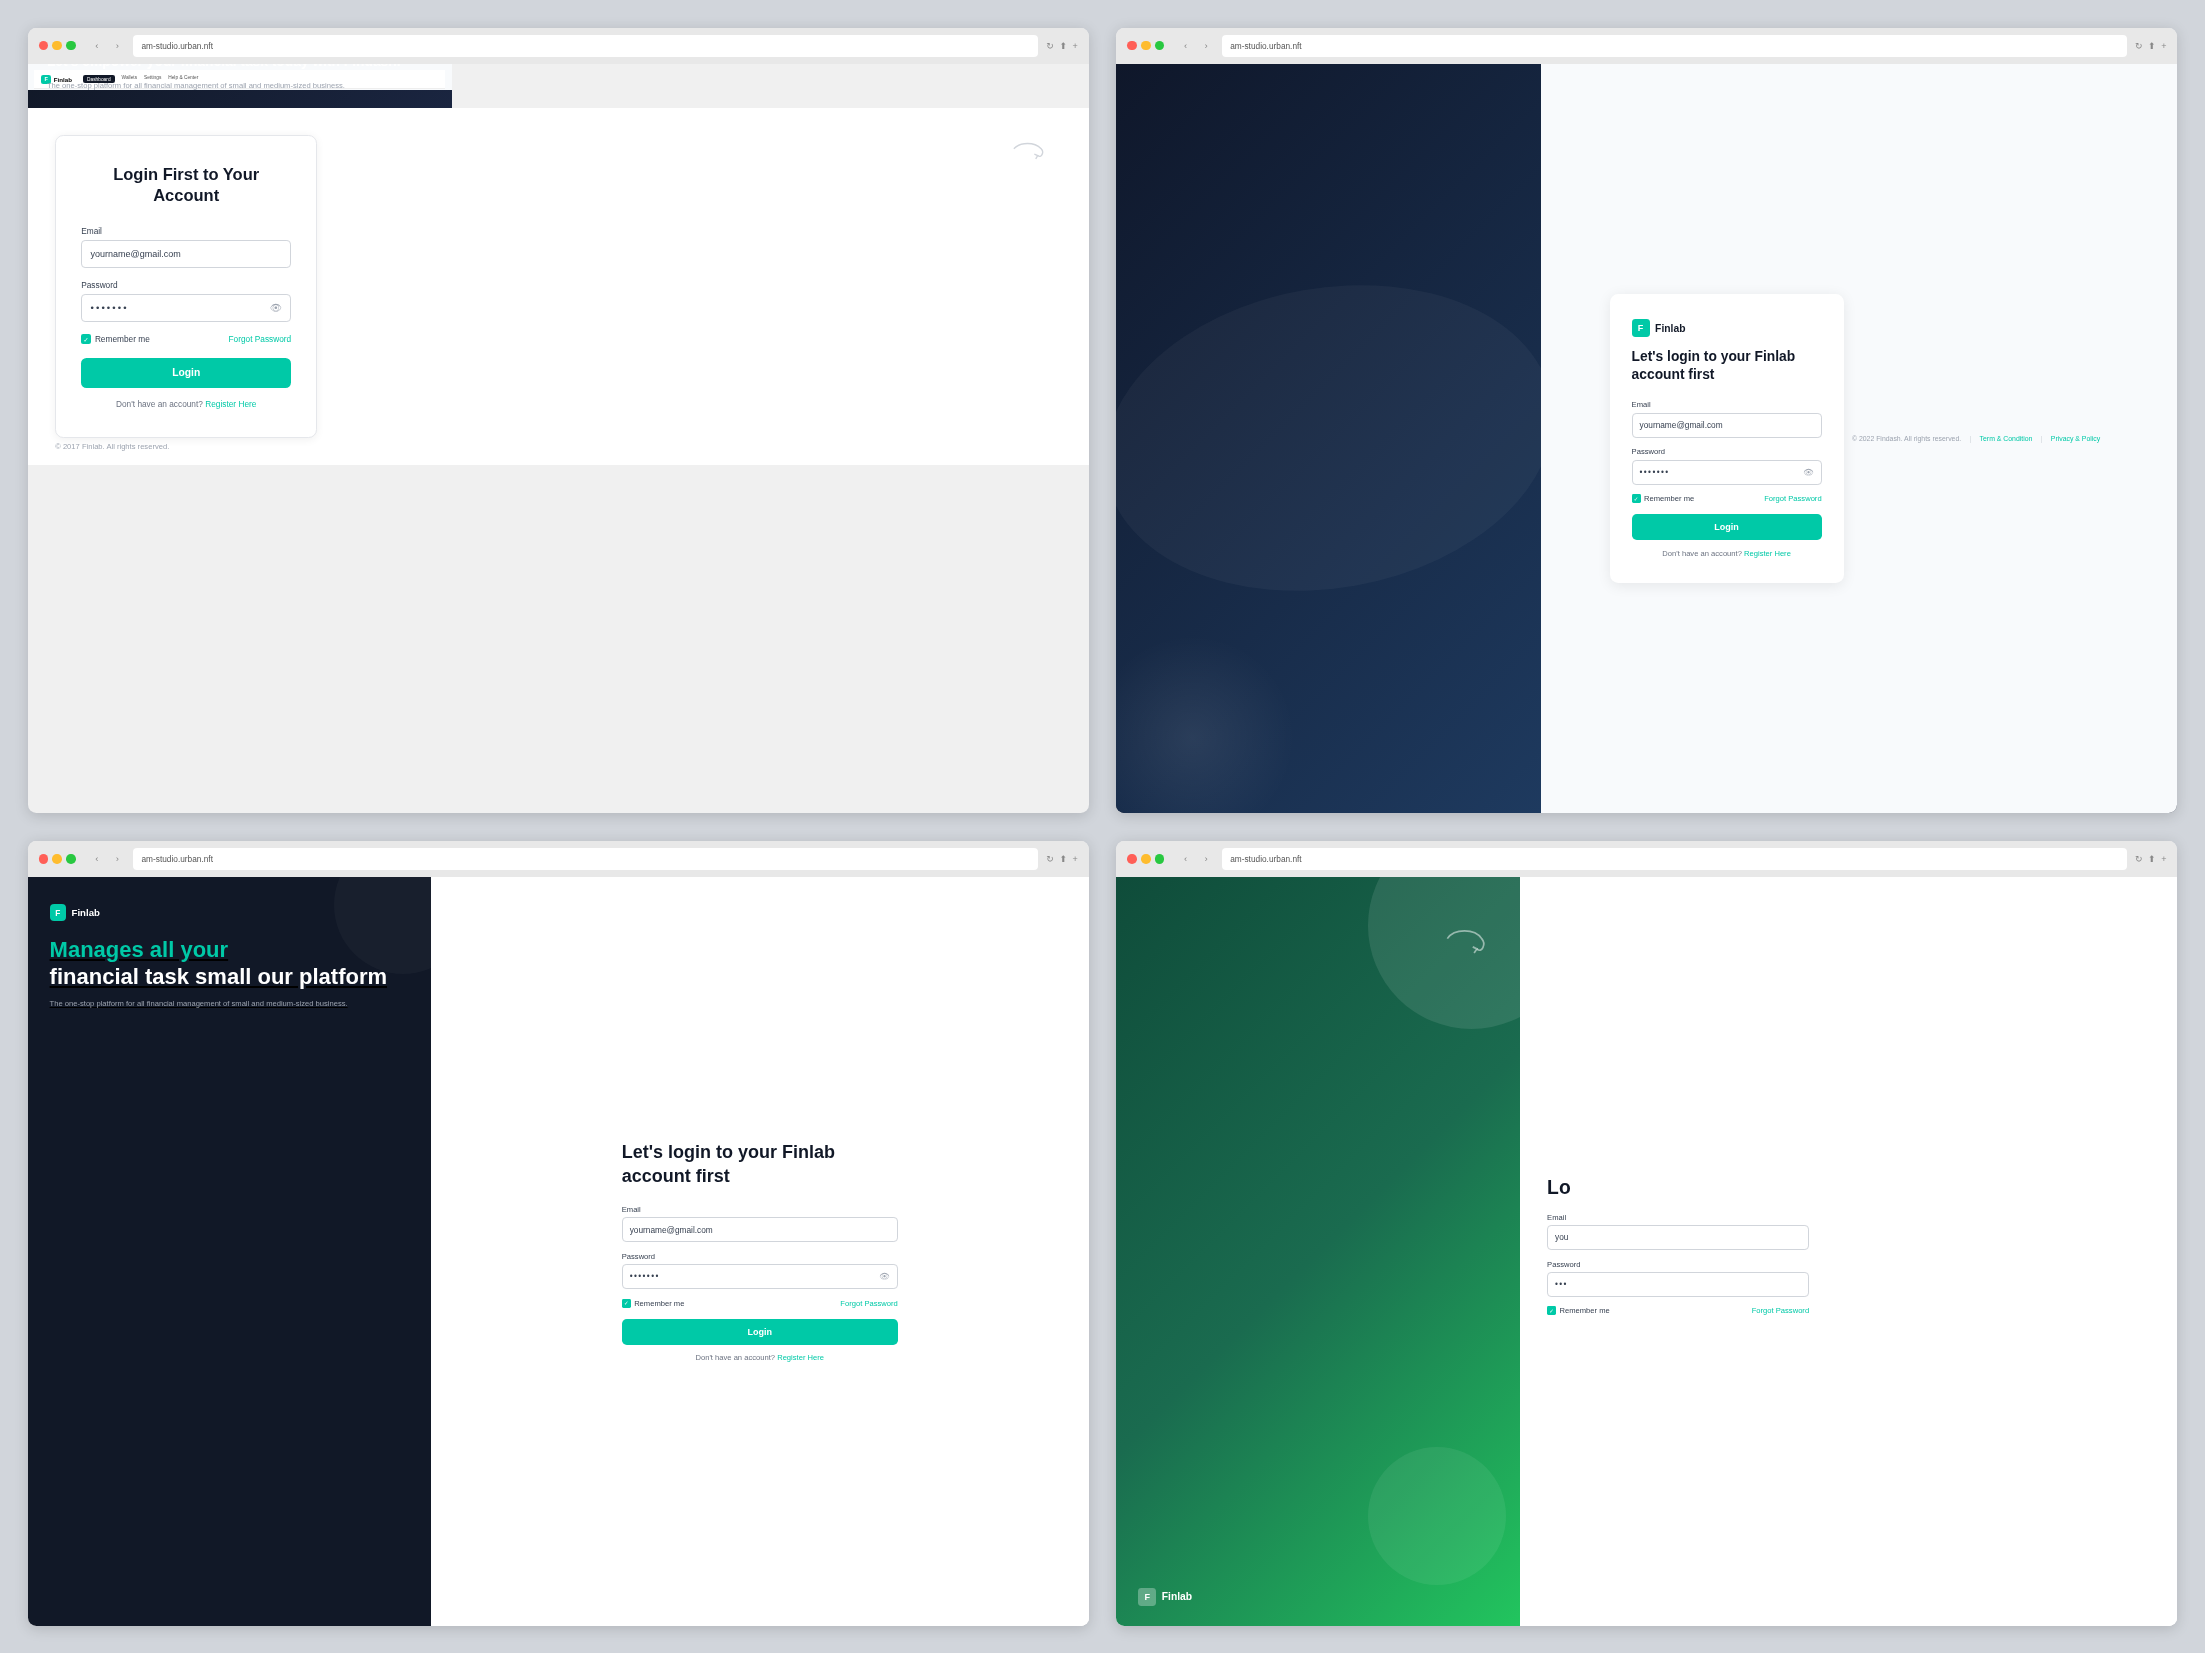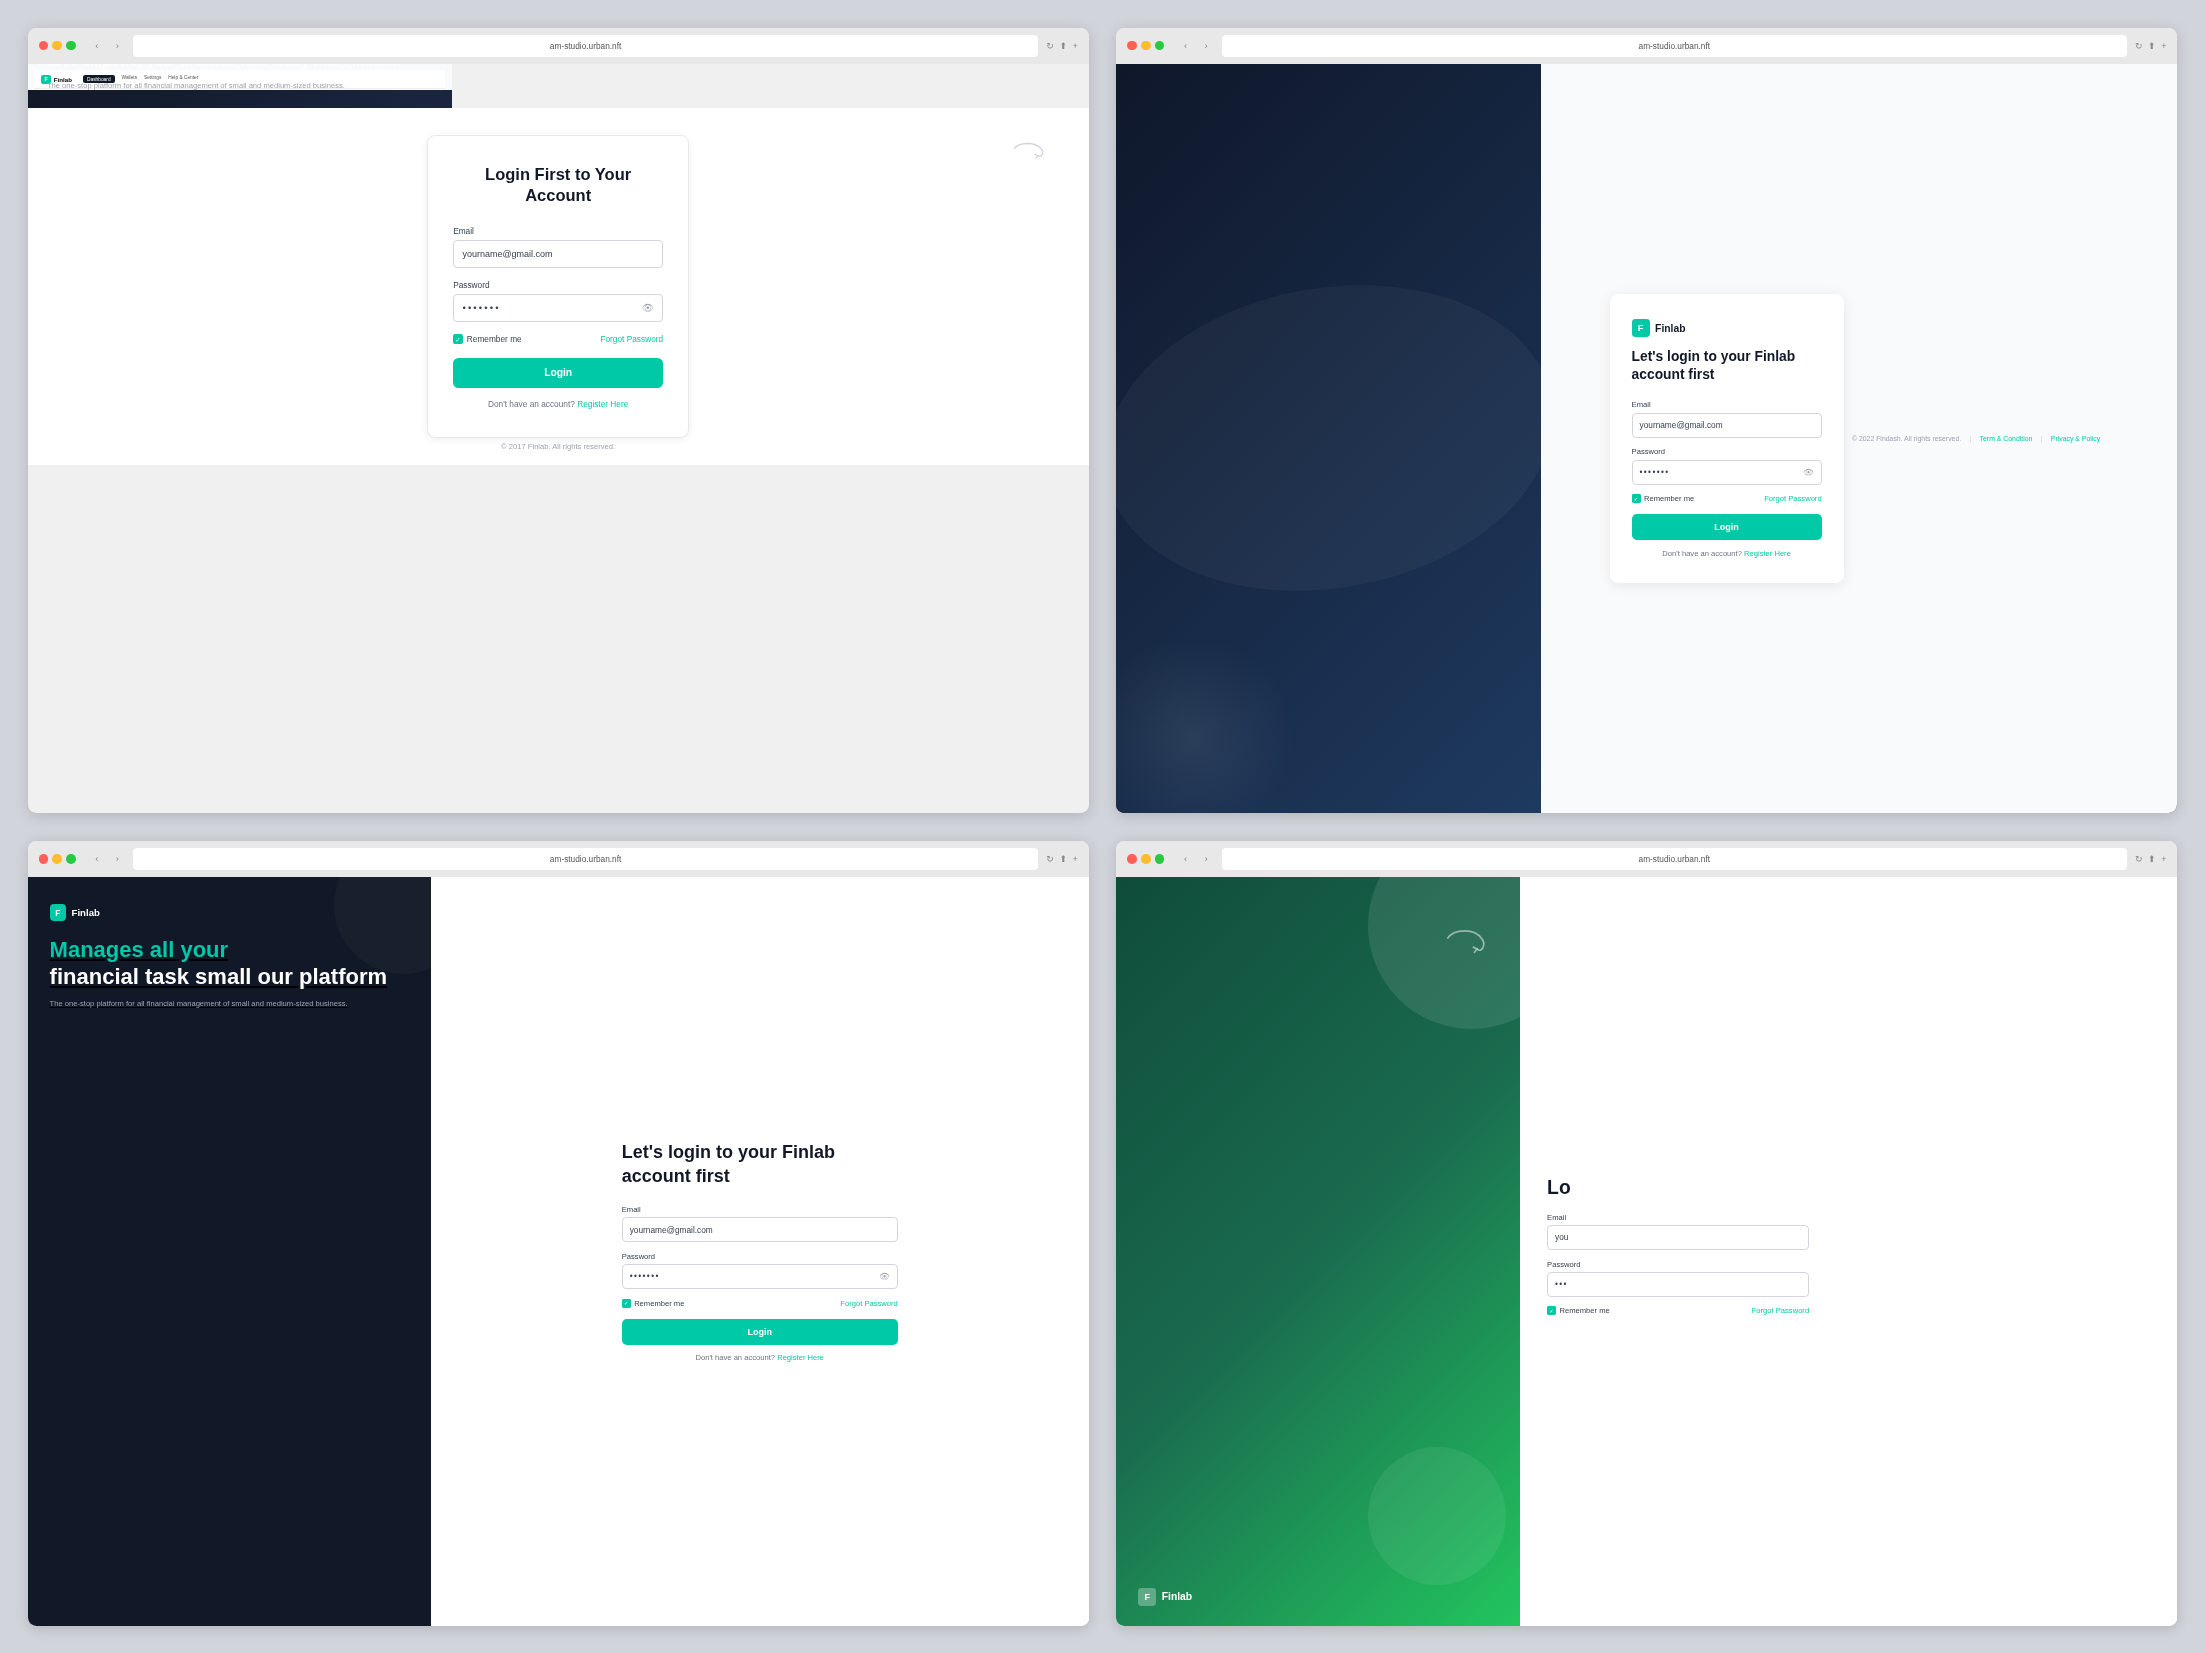--- a/index.html
+++ b/index.html
@@ -72,21 +72,20 @@
       font-size: 9.6px;
     }
 
     .browser-address-bar {
       flex: 1;
       height: 22px;
       background: #fff;
       border-radius: 4.1px;
       display: flex;
       align-items: center;
-      justify-content: center;
       font-size: 8.3px;
       color: #555;
       padding: 0 8.3px;
     }
 
     .browser-actions {
       display: flex;
       gap: 5.5px;
       color: #888;
       font-size: 9px;
@@ -217,21 +216,21 @@
       color: #9ca3af;
       font-size: 7.6px;
       line-height: 1.5;
     }
 
     
     .right-panel {
       flex: 1;
       display: flex;
       flex-direction: column;
-      align-items: center;
+      align-items: flex-start;
       justify-content: center;
       padding: 27.6px;
       background: #fff;
       position: relative;
     }
 
     .login-card {
       background: #fff;
       border: 0.7px solid #e5e7eb;
       border-radius: 8.3px;

